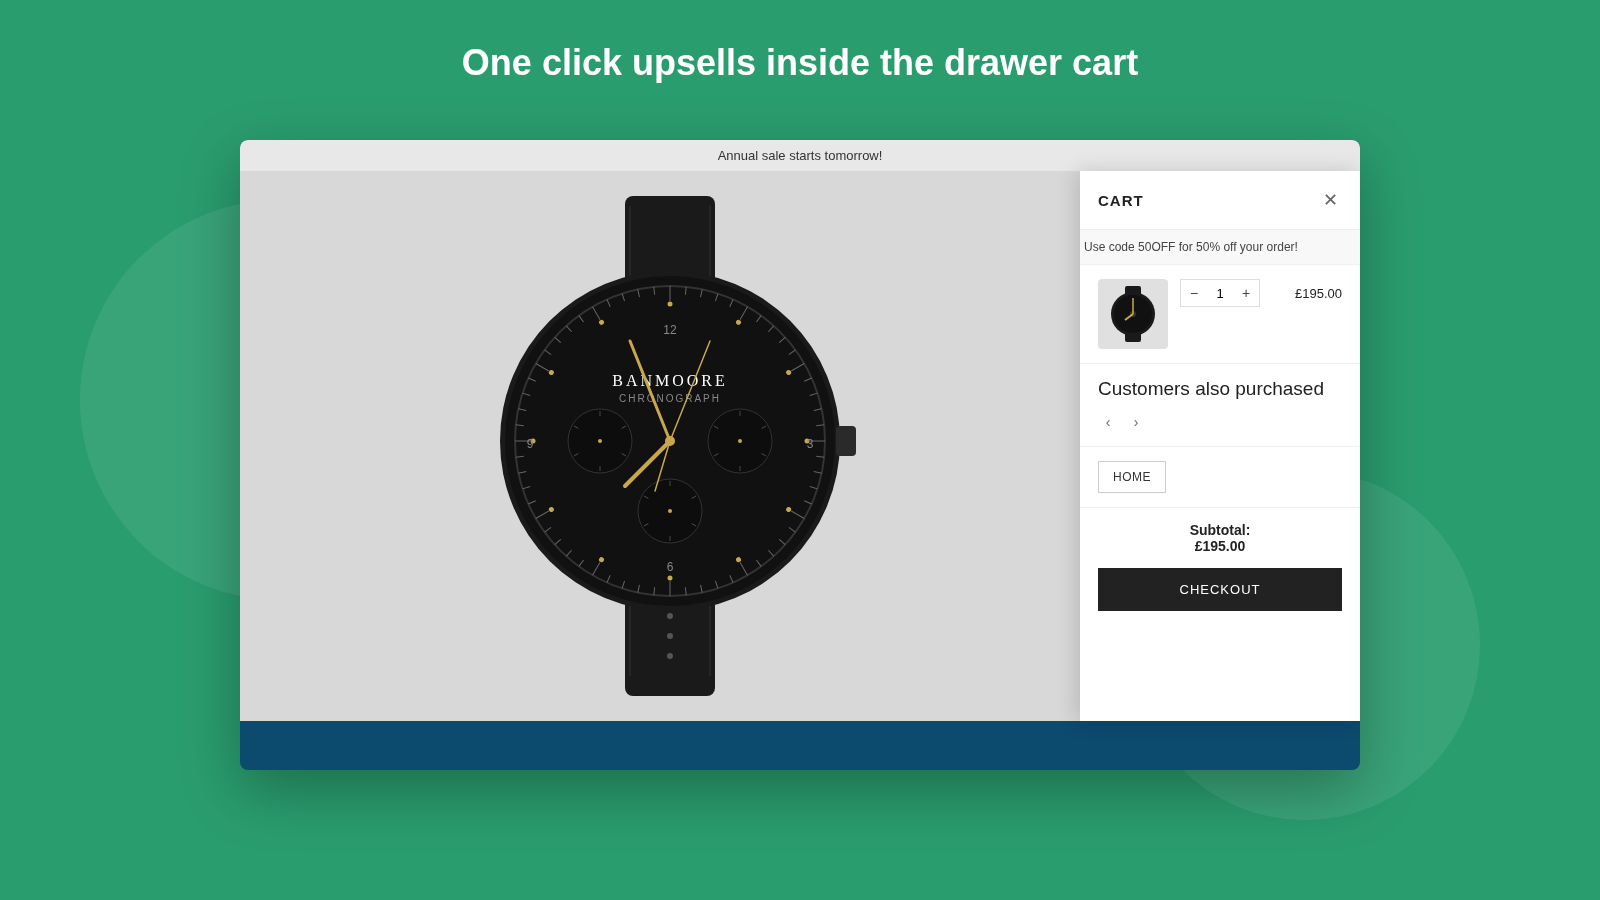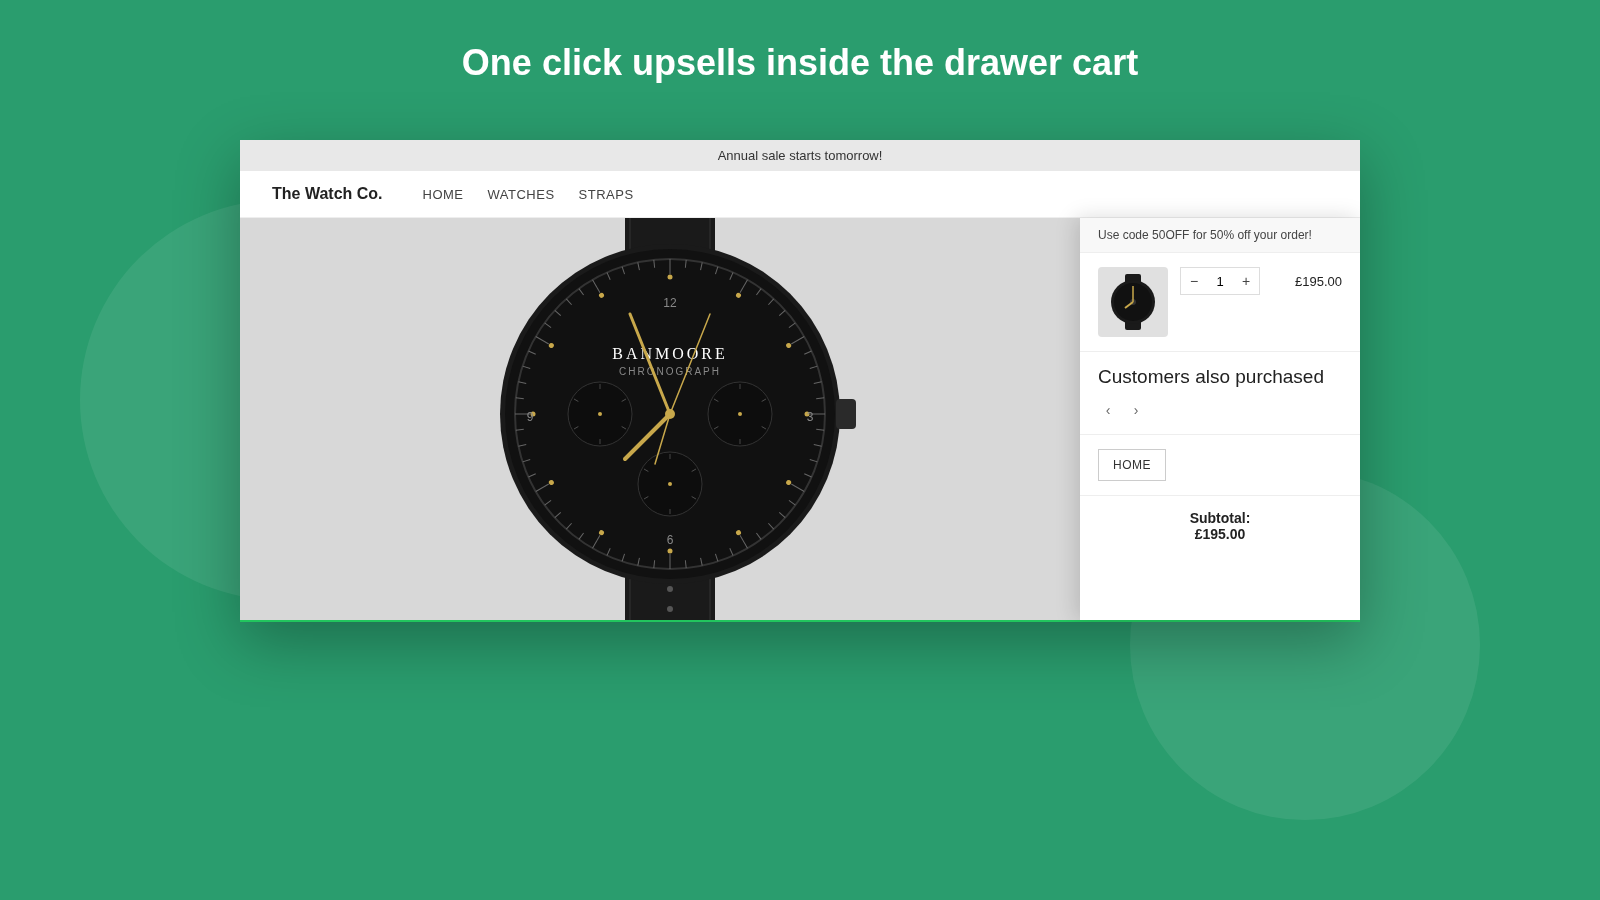--- a/index.html
+++ b/index.html
@@ -43,24 +43,24 @@
       font-size: 36px;
       font-weight: 700;
     }
 
     
     .browser-window {
       position: absolute;
       top: 140px;
       left: 240px;
       width: 1120px;
-      height: 482px;
-      background: #22c55e;
+      height: 630px;
+      background: #0c4a6e;
       box-shadow: 0 20px 60px rgba(0,0,0,0.3);
-      border-radius: 0;
+      border-radius: 8px;
       overflow: hidden;
     }
 
     
     .store-announcement {
       background: #e8e8e8;
       text-align: center;
       padding: 8px;
       font-size: 13px;
       color: #333;
@@ -240,21 +240,21 @@
       background: none;
       border: none;
       cursor: pointer;
       font-size: 18px;
       color: #666;
       padding: 2px 4px;
     }
 
     .cart-promo-bar {
       background: #f8f8f8;
-      padding: 10px 18px;
+      padding: 10px 4px;
       font-size: 12px;
       color: #444;
       border-bottom: 1px solid #eee;
     }
 
     
     .cart-item {
       display: flex;
       align-items: flex-start;
       padding: 14px 18px;
@@ -477,28 +477,20 @@
 <div class="bg-circle-right"></div>
 
 <h1 class="page-headline">One click upsells inside the drawer cart</h1>
 
 <div class="browser-window">
 
   <div class="store-announcement">
     <span>Annual sale starts tomorrow!</span>
   </div>
 
-  <nav class="store-nav">
-    <div class="store-logo">The Watch Co.</div>
-    <div class="nav-links">
-      <a class="nav-link">HOME</a>
-      <a class="nav-link">WATCHES</a>
-      <a class="nav-link">STRAPS</a>
-    </div>
-  </nav>
 
   <div class="store-content">
 
     <div class="watch-image-area">
       <div class="watch-svg-container">
         
         <svg viewBox="0 0 480 520" class="watch-face" xmlns="http://www.w3.org/2000/svg">
 
           <rect x="195" y="10" width="90" height="100" rx="8" fill="#1a1a1a"></rect>
           <line x1="200" y1="20" x2="200" y2="105" stroke="#333" stroke-width="1"></line>
@@ -662,20 +654,24 @@
         <button class="qty-btn">−</button>
         <span class="qty-value">1</span>
         <button class="qty-btn">+</button>
       </div>
       <button class="add-to-cart-btn">ADD TO CART</button>
       <button class="buy-now-btn">BUY IT NOW</button>
     </div>
 
     <div class="cart-drawer">
 
+      <div class="cart-header">
+        <span class="cart-title">CART</span>
+        <button class="cart-close-btn">✕</button>
+      </div>
 
       <div class="cart-promo-bar">
         <span>Use code 50OFF for 50% off your order!</span>
       </div>
 
       <div class="cart-item">
         <div class="cart-item-image">
 
           <svg viewBox="0 0 60 60" width="60" height="60" xmlns="http://www.w3.org/2000/svg">
             <rect x="22" y="2" width="16" height="12" rx="2" fill="#1a1a1a"></rect>
@@ -709,17 +705,18 @@
 
       <div class="discount-section">
         <button class="apply-btn">HOME</button>
       </div>
 
       <div class="subtotal-section">
         <span class="subtotal-label">Subtotal:</span>
         <span class="subtotal-amount">£195.00</span>
       </div>
 
+      <button class="checkout-btn">CHECKOUT</button>
 
     </div>
 
   </div>
 </div>
 
 </body></html>

